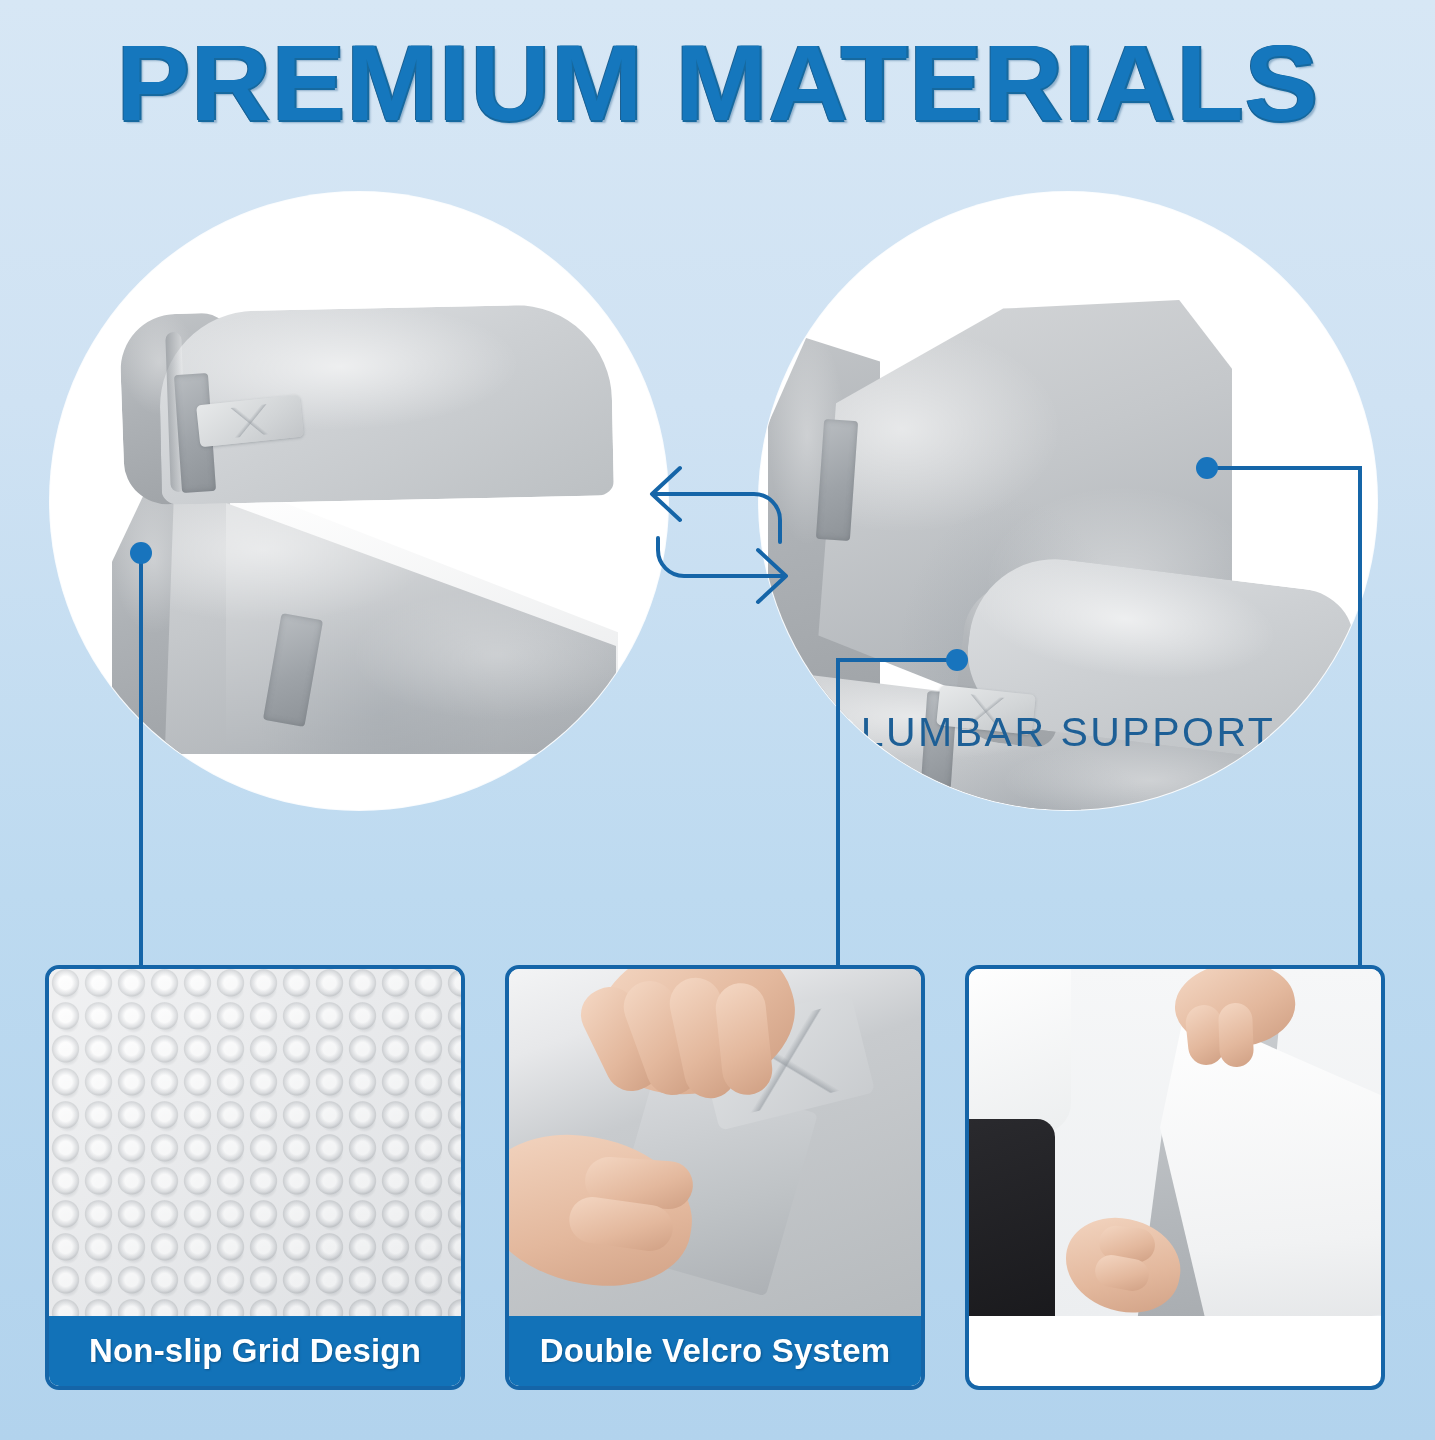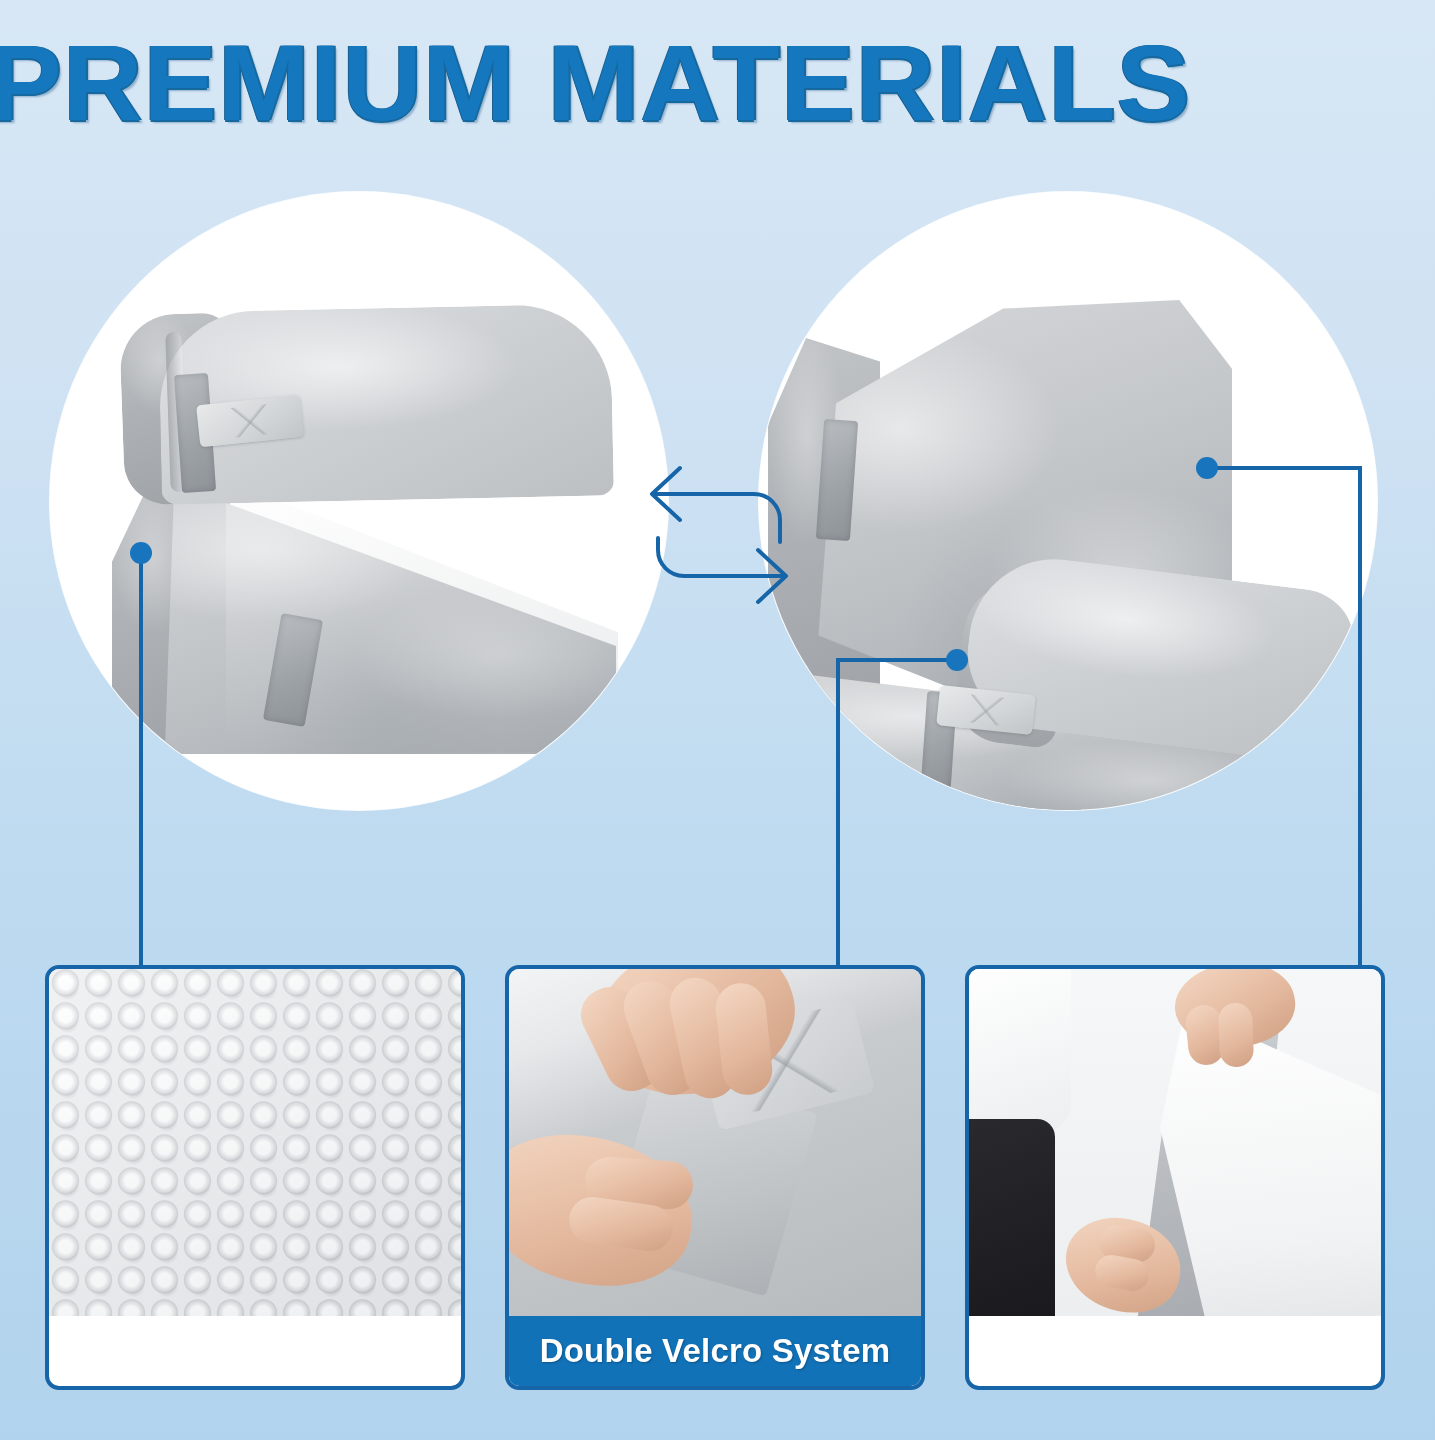--- a/index.html
+++ b/index.html
@@ -5,21 +5,21 @@
   * { margin:0; padding:0; box-sizing:border-box; }
   html,body { width:1435px; height:1440px; }
   body {
     font-family: "Liberation Sans", sans-serif;
     background: linear-gradient(180deg,#d7e7f5 0%, #cfe2f3 28%, #bddaf0 62%, #b2d3ed 100%);
     position:relative; overflow:hidden;
   }
 
   
   .title-wrap{
-    position:absolute; left:0; top:28px; width:1435px; 
+    position:absolute; left:0; top:28px; width:1435px; text-align:center;
   }
   .title{
     display:inline-block;
     font-family:"Liberation Sans Narrow","Liberation Sans",sans-serif;
     font-weight:700;
     font-size:108px;
     line-height:1.02;
     letter-spacing:1px;
     color:#1577bd;
     transform:scaleX(1.02);
@@ -251,20 +251,21 @@
     <div class="l-back-side velvet-dark"></div>
     <div class="l-back velvet"></div>
     <div class="l-foot velvet-dark"></div>
     <div class="l-base velvet"></div>
     <div class="l-bolster-cap velvet-dark"></div>
     <div class="l-bolster velvet-light"></div>
     <div class="velcro" style="left:820px;top:228px;width:34px;height:120px;transform:rotate(4deg)"></div>
     <div class="velcro" style="left:924px;top:500px;width:30px;height:96px;transform:rotate(4deg)"></div>
     <div class="strap" style="left:938px;top:498px;width:96px;height:40px;transform:rotate(6deg)"></div>
   </div>
+  <div class="circle-label">LUMBAR SUPPORT</div>
 </div>
 
 <div class="swap">
   <svg width="166" height="166" viewBox="0 0 166 166" aria-hidden="true">
     <path class="line" stroke-width="11" stroke-linecap="round" stroke-linejoin="round" d="M18 48 H118 a26 26 0 0 1 26 26 V96"></path>
     <path class="line" stroke-width="11" stroke-linecap="round" stroke-linejoin="round" d="M44 22 L16 48 L44 74"></path>
     <path class="line" stroke-width="11" stroke-linecap="round" stroke-linejoin="round" d="M148 130 H48 a26 26 0 0 1 -26 -26 V92"></path>
     <path class="line" stroke-width="11" stroke-linecap="round" stroke-linejoin="round" d="M122 104 L150 130 L122 156"></path>
   </svg>
 </div>
@@ -277,20 +278,23 @@
   <path class="line" d="M957 660 H838 V965"></path>
   <circle class="dot" cx="957" cy="660" r="11"></circle>
 
   <path class="line" d="M1207 468 H1360 V965"></path>
   <circle class="dot" cx="1207" cy="468" r="11"></circle>
 </svg>
 
 <div class="panel" id="panel-grid">
   <div class="panel-img">
     <div class="dotgrid"></div>
+  </div>
+  <div class="caption">
+    <span>Non-slip Grid Design</span>
   </div>
 </div>
 
 <div class="panel" id="panel-velcro">
   <div class="panel-img">
     <div class="p2">
       <div class="p2-strapA"></div>
       <div class="p2-strapB"></div>
       <div class="skin" style="left:86px;top:-26px;width:200px;height:150px;transform:rotate(-18deg)"></div>
       <div class="skin" style="left:84px;top:16px;width:56px;height:108px;transform:rotate(-26deg);border-radius:26px"></div>

